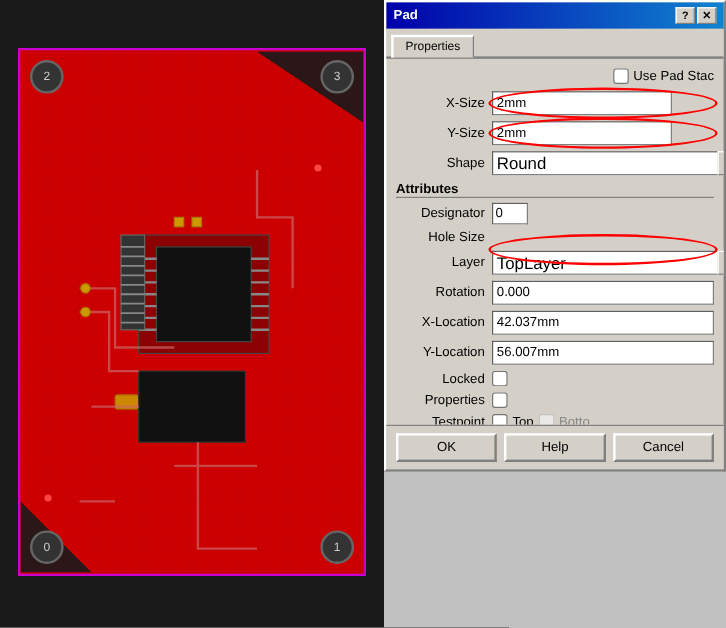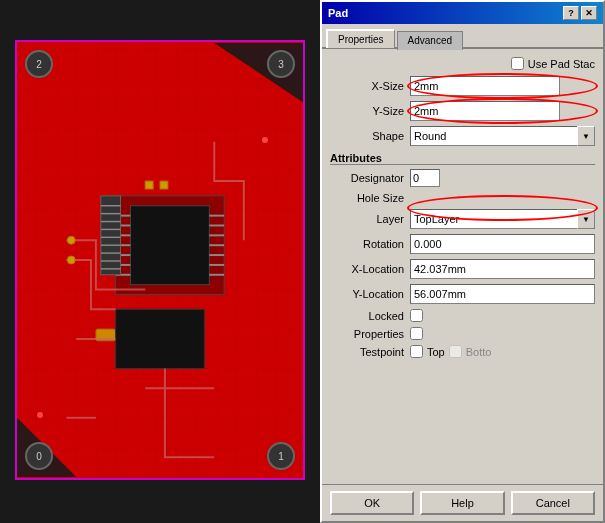--- a/index.html
+++ b/index.html
@@ -88,21 +88,21 @@
       background: #ffff00;
       border-radius: 50%;
     }
 
     
     .dialog {
       position: absolute;
       right: 0;
       top: 0;
       width: 285px;
-      height: 523px;
+      height: 393px;
       background: #d4d0c8;
       border: 2px solid #808080;
       border-top: 2px solid #ffffff;
       border-left: 2px solid #ffffff;
       display: flex;
       flex-direction: column;
     }
 
     .dialog-titlebar {
       background: linear-gradient(to right, #0000aa, #1084d0);
@@ -227,21 +227,21 @@
 
     .form-input-with-dropdown input {
       flex: 1;
       height: 20px;
       border: 1px solid #808080;
       border-top-color: #606060;
       border-left-color: #606060;
       border-right: none;
       background: white;
       padding: 1px 3px;
-      font-size: 11px;
+      font-size: 14px;
       font-family: inherit;
     }
 
     .dropdown-arrow {
       width: 18px;
       height: 20px;
       background: #d4d0c8;
       border: 1px solid #808080;
       border-top-color: #fff;
       border-left-color: #fff;
@@ -447,23 +447,20 @@
     <div class="titlebar-buttons">
       <div class="titlebar-btn">?</div>
       <div class="titlebar-btn">✕</div>
     </div>
   </div>
 
   <div class="tabs">
     <div class="tab active">
       <span>Properties</span>
     </div>
-    <div class="tab">
-      <span>Advanced</span>
-    </div>
   </div>
 
   <div class="dialog-content">
 
     <div class="use-pad-row">
       <input type="checkbox" class="win-checkbox" style="">
       <span>Use Pad Stac</span>
     </div>
 
     <div class="form-row">

